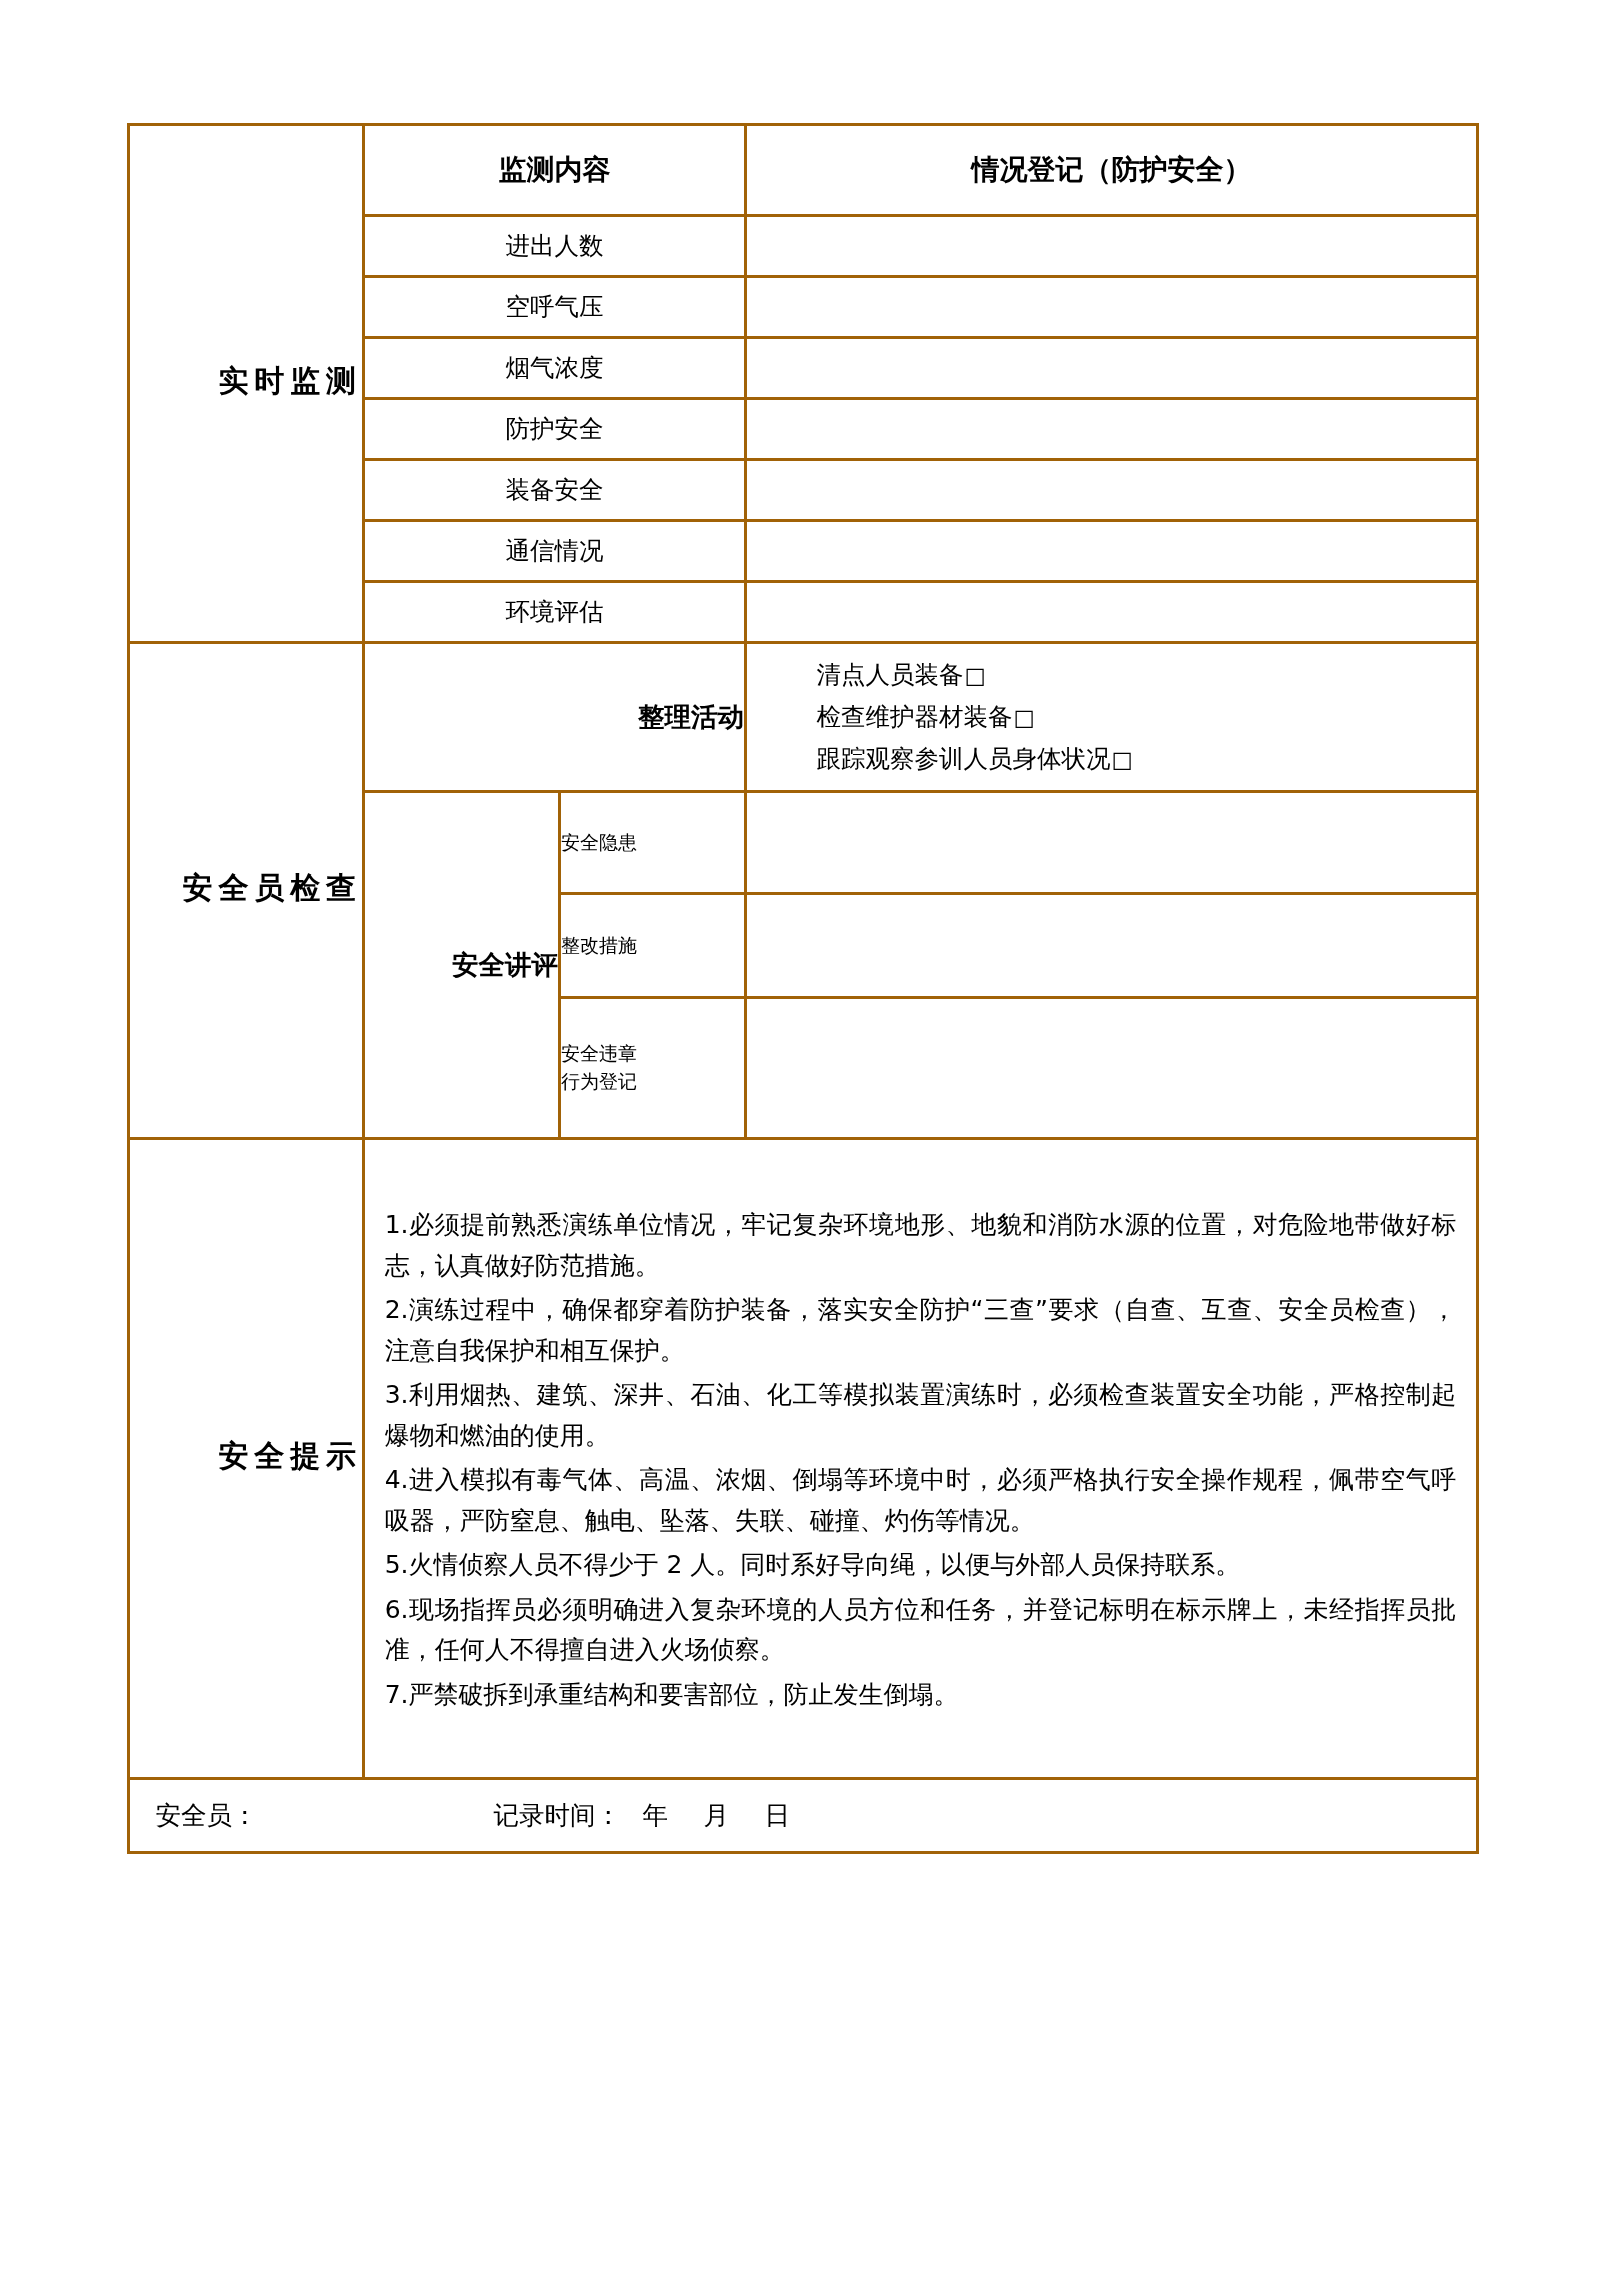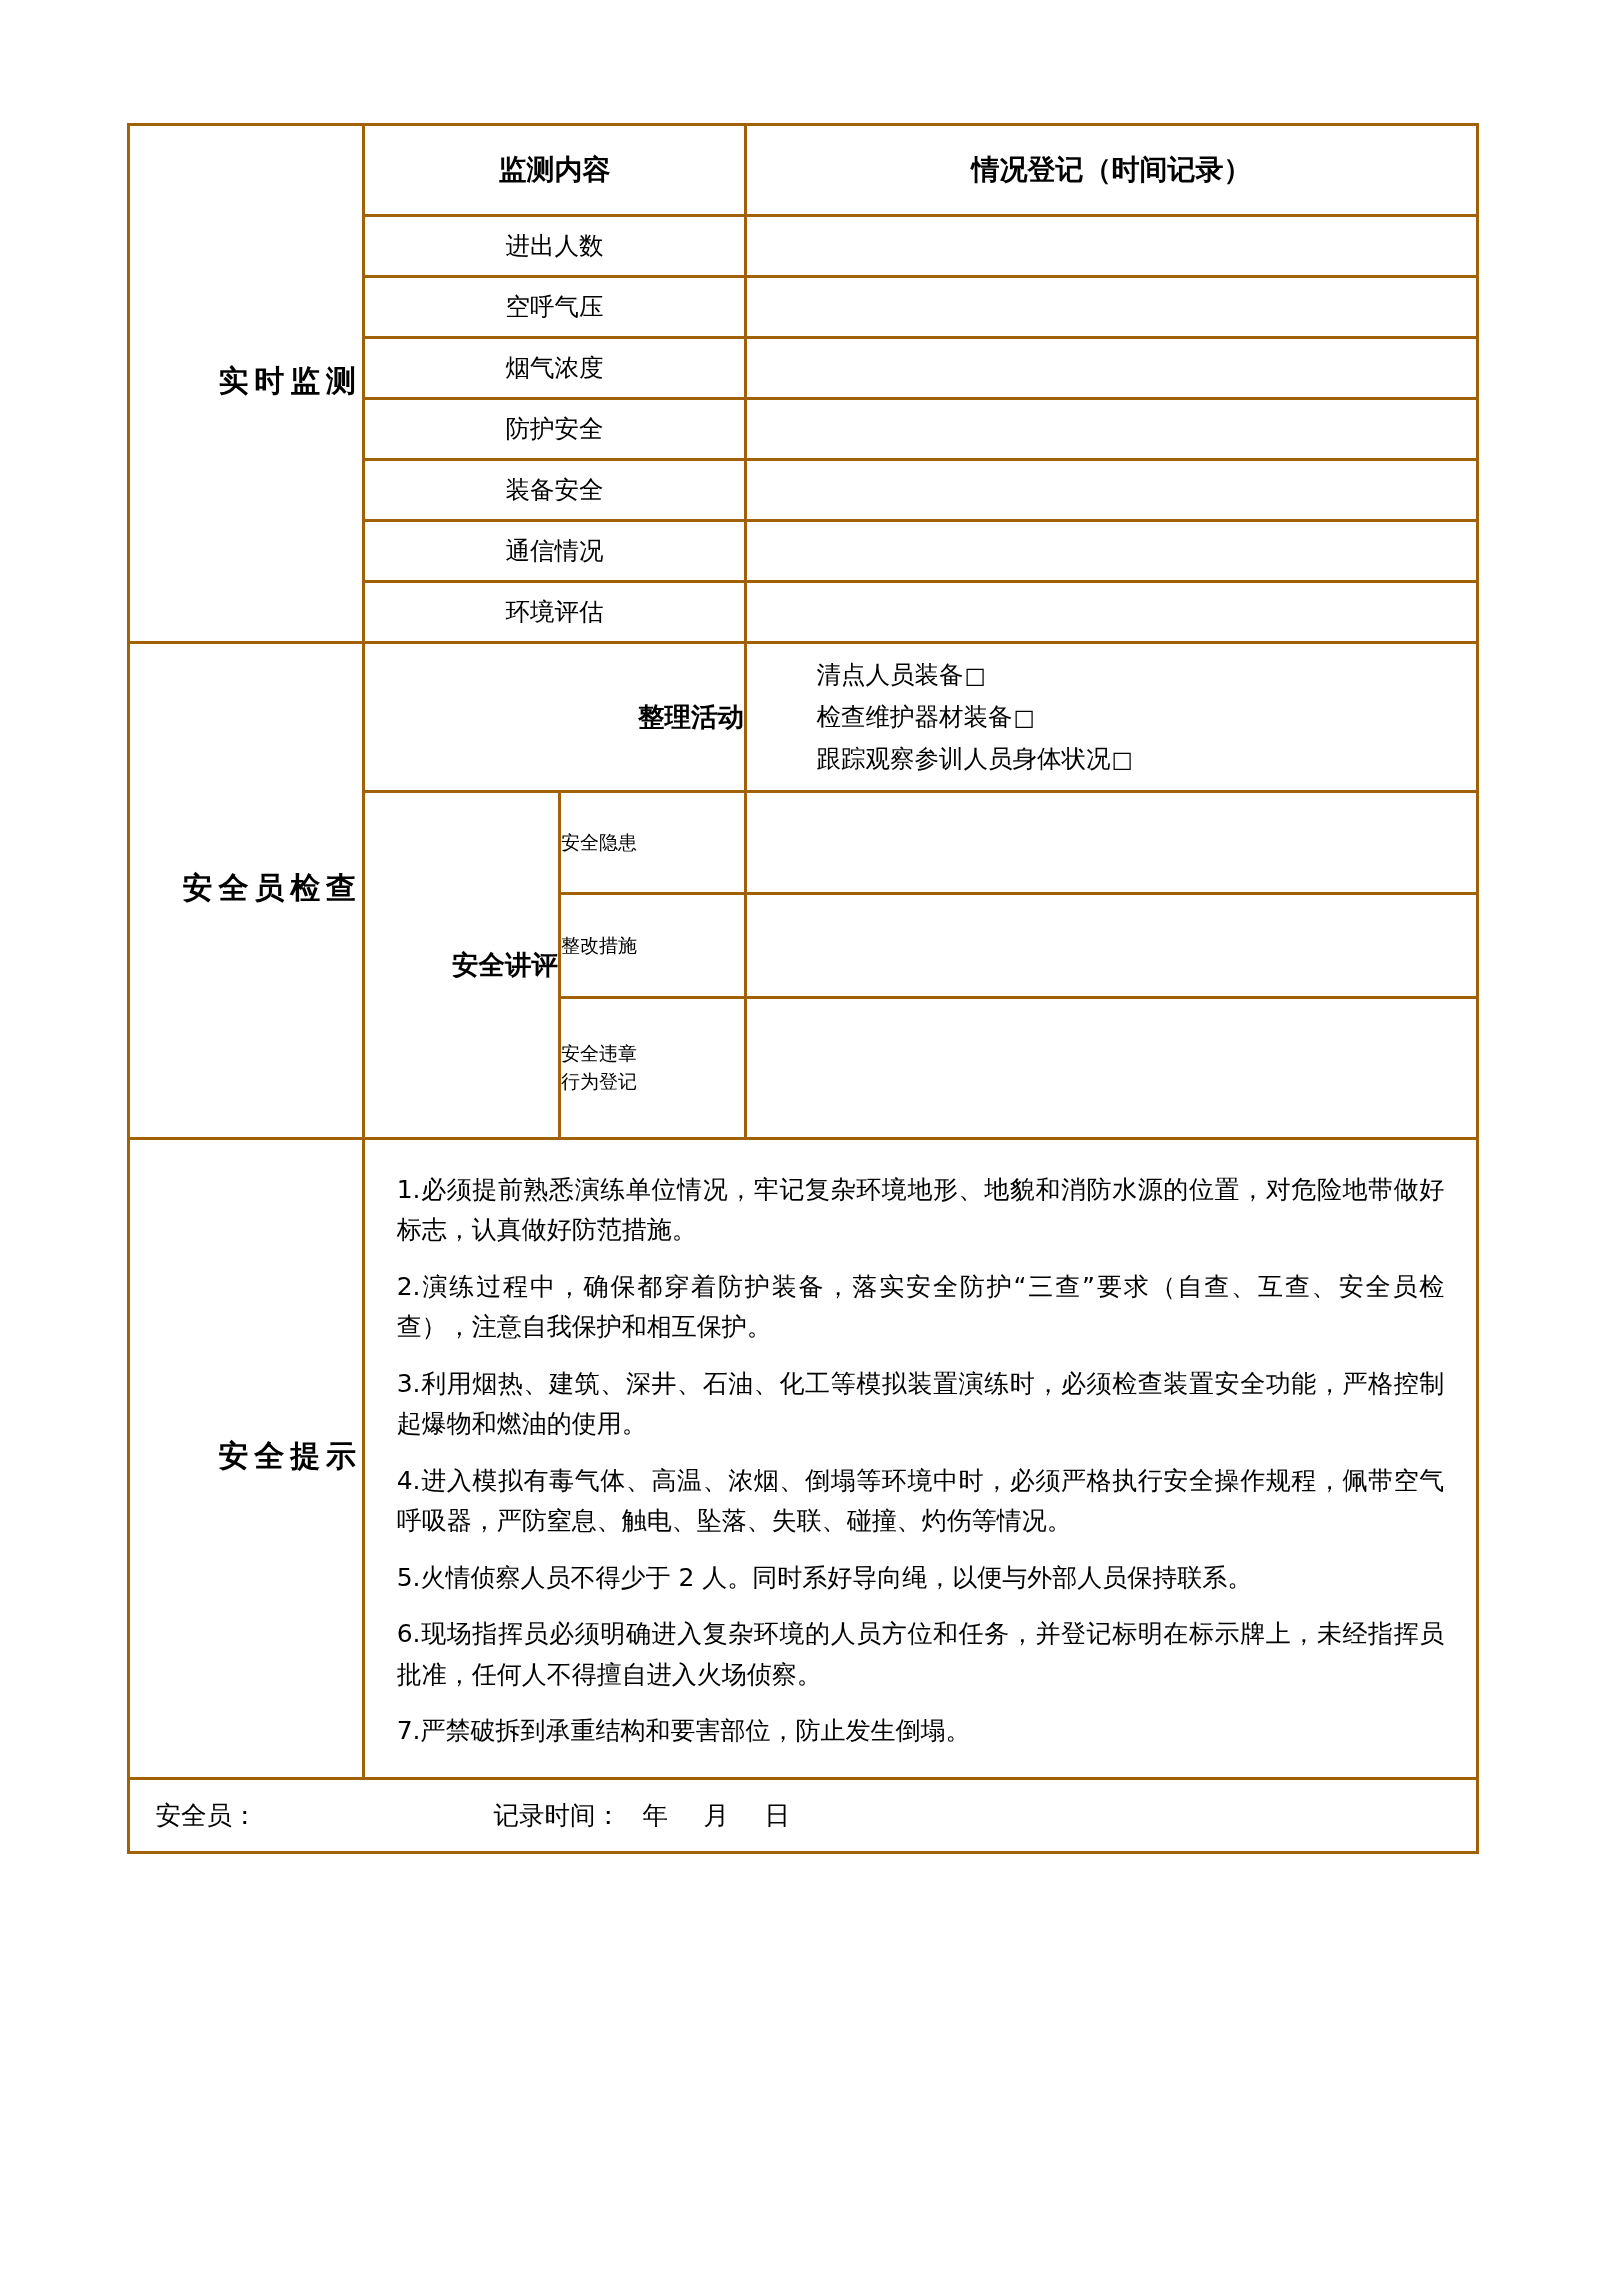--- a/index.html
+++ b/index.html
@@ -112,21 +112,21 @@
   }
 
   
   .notices {
     padding: 13.7px 15.7px 9.8px 15.7px;
     text-align: left;
     font-size: 25px;
     line-height: 1.62;
   }
   .notices p {
-    margin: 16px;
+    margin: 4px;
     text-align: justify;
     text-justify: inter-ideograph;
   }
 
   
   .footer-inner {
     display: flex;
     align-items: center;
     font-size: 25.5px;
     padding-left: 25.5px;
@@ -145,21 +145,21 @@
         <col class="col-a">
           <col class="col-b">
           <col class="col-c">
           <col class="col-d">
       </colgroup>
       <tbody>
 
         <tr class="r-head">
           <td rowspan="8" class="cell-label">实时监测</td>
           <td colspan="2" class="cell-head">监测内容</td>
-          <td class="cell-head">情况登记（时间记录）</td>
+          <td class="cell-head">情况登记（防护安全）</td>
         </tr>
 
         <tr class="r-monitor">
           <td colspan="2" class="cell-item">进出人数</td>
           <td class="cell-blank"></td>
         </tr>
         <tr class="r-monitor">
           <td colspan="2" class="cell-item">空呼气压</td>
           <td class="cell-blank"></td>
         </tr>

